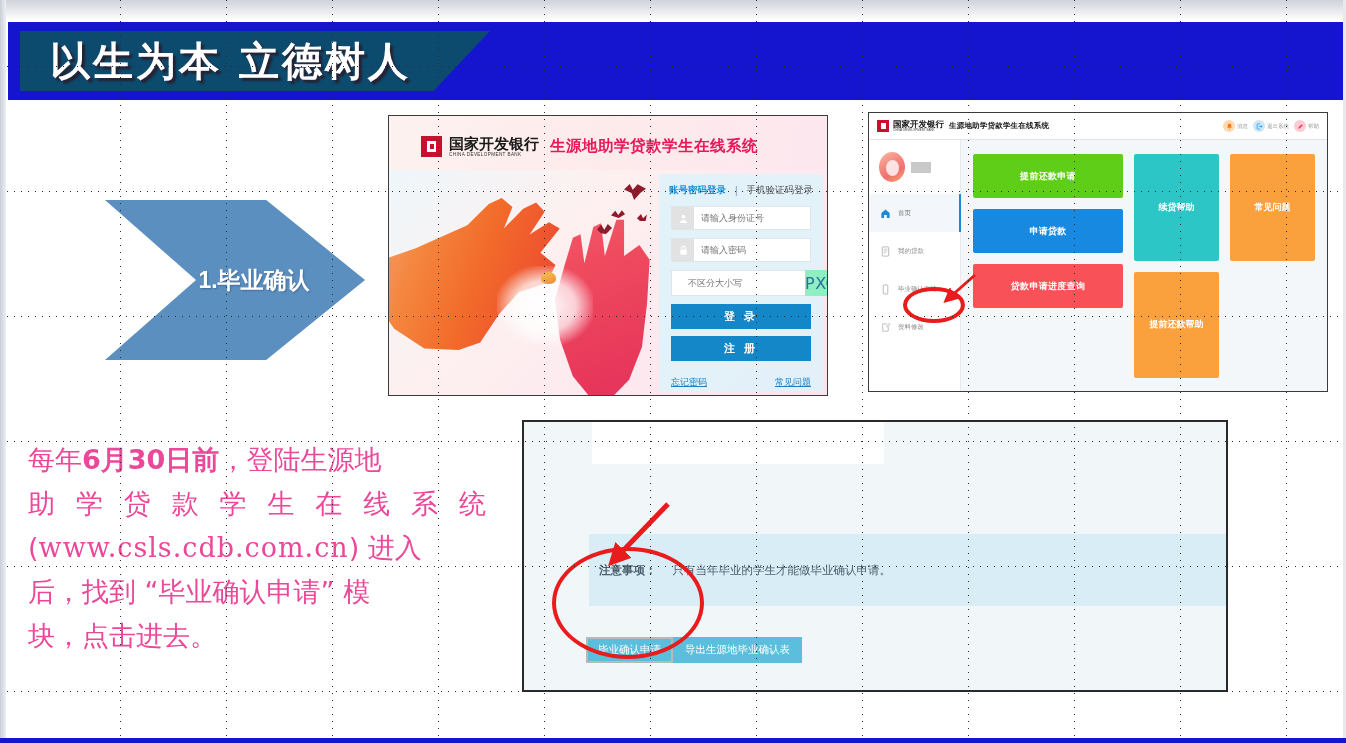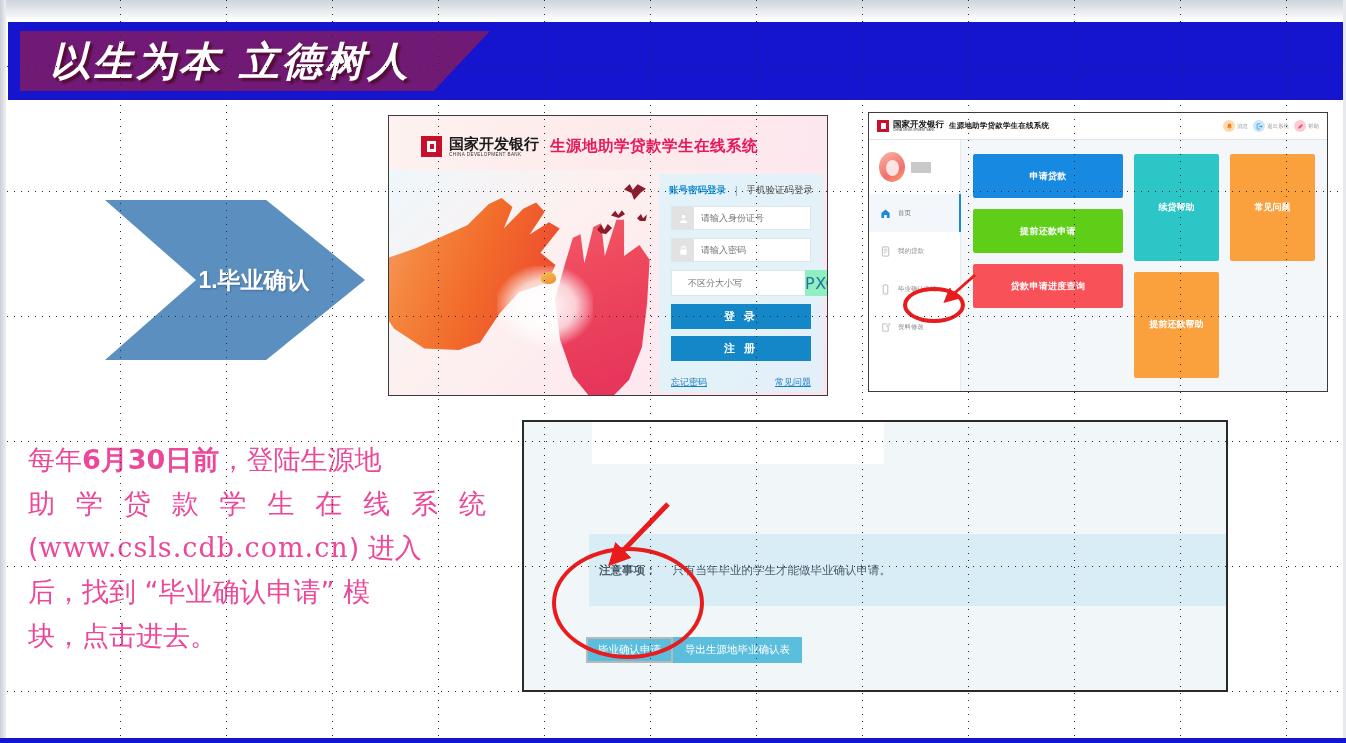--- a/index.html
+++ b/index.html
@@ -35,24 +35,23 @@
   
   .banner-blue {
     position: absolute; left: 8px; top: 22px;
     width: 1338px; height: 78px;
     background: #1515d0;
     z-index: 10;
   }
   .banner-red {
     position: absolute; left: 20px; top: 31px;
     width: 470px; height: 60px;
-    background: #701a75;
+    background: #0c4a6e;
     z-index: 11;
     clip-path: polygon(0 0, 100% 0, 88% 100%, 0 100%);
-    font-style: italic;
   }
   .banner-red span {
     position: absolute; left: 30px; top: 50%;
     transform: translateY(-50%);
     color: #ffffff;
     font-size: 40px;
     font-weight: bold;
     letter-spacing: 3px;
     font-family: "DejaVu Sans", "Liberation Sans", sans-serif;
     text-shadow: 3px 3px 2px rgba(60,0,0,0.55);
@@ -500,22 +499,22 @@
                 <path d="M6 4h9M6 4v16h12V10" stroke="#b5b5b5" stroke-width="1.8" fill="none"></path>
                 <path d="M14 9l6-6 2 2-6 6z" stroke="#b5b5b5" stroke-width="1.8" fill="none"></path>
               </svg>
           </span>
           <span class="si-lab">资料修改</span>
         </div>
       </div>
 
       <div class="dash-main">
         <div class="col-left">
+          <div class="tile-wide" style="background:#5ece18">提前还款申请</div>
           <div class="tile-wide" style="background:#1789e0">申请贷款</div>
-          <div class="tile-wide" style="background:#5ece18">提前还款申请</div>
           <div class="tile-wide" style="background:#f85157">贷款申请进度查询</div>
         </div>
         <div class="col-right">
           <div class="tile-sq" style="background:#2dc6c6">续贷帮助</div>
           <div class="tile-sq" style="background:#faa03c">常见问题</div>
           <div class="tile-sq" style="background:#faa03c">提前还款帮助</div>
         </div>
       </div>
     </div>
   </div>

